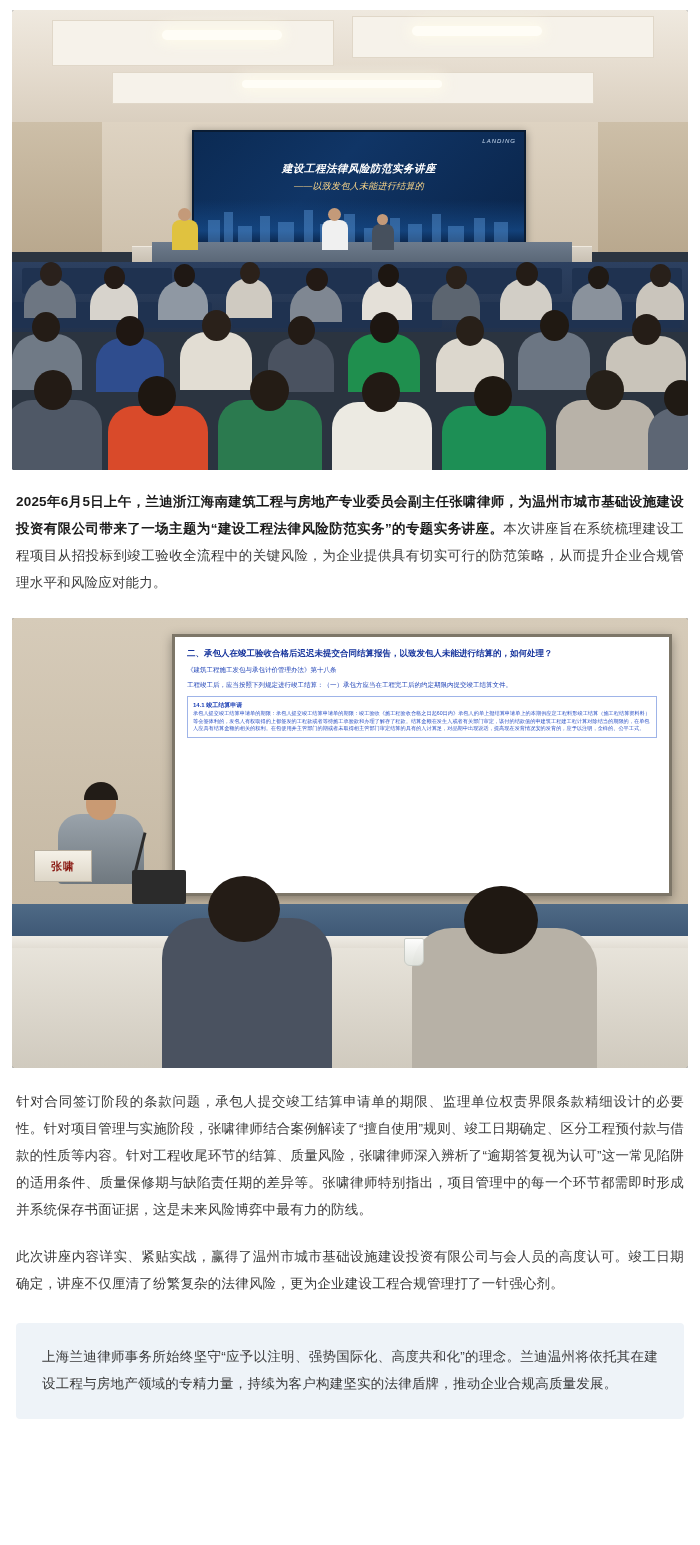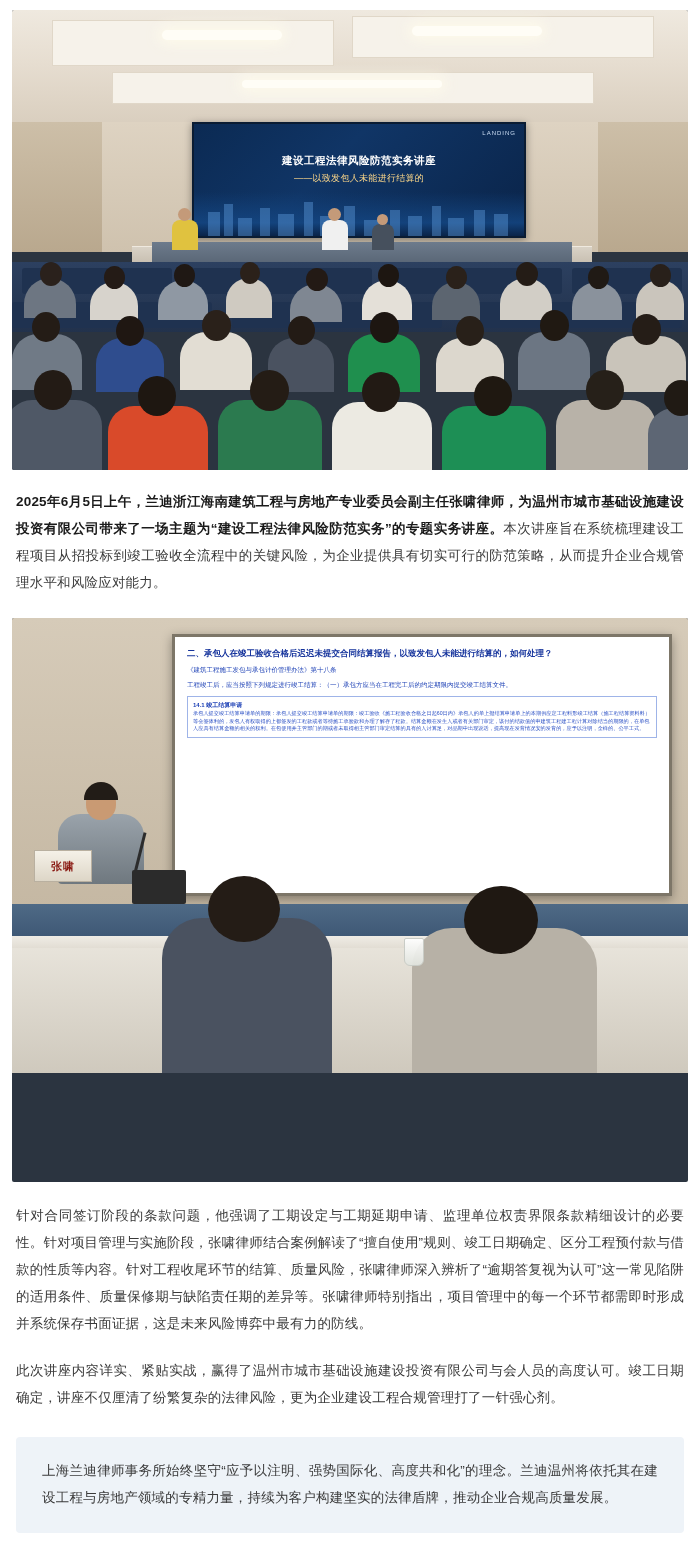--- a/index.html
+++ b/index.html
@@ -23,21 +23,21 @@
   
   .photo {
     position: relative;
     width: 676px;
     overflow: hidden;
     border-radius: 2px;
     margin: 0 auto;
     background: #2b3440;
   }
   .photo-1 { height: 460px; }
-  .photo-2 { height: 564px; margin-top: 22px; }
+  .photo-2 { height: 450px; margin-top: 22px; }
 
   
   .p1-ceiling {
     position: absolute; left: 0; top: 0; width: 100%; height: 120px;
     background: linear-gradient(180deg,#efe9df 0%, #e6ddd0 45%, #d8cdbd 100%);
   }
   .p1-ceil-panel {
     position: absolute; background: #f6f2ea; border: 1px solid #e0d7c8;
   }
   .p1-ceil-light {
@@ -45,25 +45,26 @@
   }
   .p1-wall {
     position: absolute; left: 0; top: 112px; width: 100%; height: 130px;
     background: linear-gradient(180deg,#ded3c2 0%, #cfc2ae 100%);
   }
   .p1-wall-side {
     position: absolute; top: 112px; height: 130px; width: 90px;
     background: linear-gradient(180deg,#cdbfa8 0%,#b9a88e 100%);
   }
   .p1-screen {
-    position: absolute; left: 180px; top: 112px; width: 330px; height: 112px;
+    position: absolute; left: 180px; top: 120px; width: 330px; height: 112px;
     background: linear-gradient(135deg,#0b2a53 0%, #103566 40%, #0a2449 100%);
     border: 2px solid #0a1c33;
     box-shadow: 0 2px 8px rgba(0,0,0,.4);
     overflow: hidden;
+    font-style: italic;
   }
   .p1-screen .sc-logo {
     position: absolute; right: 8px; top: 6px; font-size: 6px; color: #cddff5; letter-spacing: 1px;
   }
   .p1-screen .sc-t1 {
     position: absolute; left: 0; right: 0; top: 30px; text-align: center;
     font-size: 10.5px; font-weight: bold; color: #ffffff; letter-spacing: .5px;
   }
   .p1-screen .sc-t2 {
     position: absolute; left: 0; right: 0; top: 48px; text-align: center;
@@ -354,18 +355,18 @@
     <div class="p2-laptop"></div>
     <div class="p2-nameplate">张啸</div>
 
     <div class="p2-aud" style="left:150px;top:300px;width:170px;height:155px;background:#4a5260;"></div>
     <div class="p2-aud-head" style="left:196px;top:258px;width:72px;height:66px;background:#241c16;"></div>
     <div class="p2-aud" style="left:400px;top:310px;width:185px;height:145px;background:#b7b1a6;"></div>
     <div class="p2-aud-head" style="left:452px;top:268px;width:74px;height:68px;background:#1f1812;"></div>
     <div class="p2-cup" style="left:392px;top:320px;"></div>
   </div>
 
-  <p class="para gap-top">针对合同签订阶段的条款问题，他强调了工期设定与工期延期申请、监理单位权责界限条款精细设计的必要性。针对项目管理与实施阶段，张啸律师结合案例解读了“擅自使用”规则、竣工日期确定、区分工程预付款与借款的性质等内容。针对工程收尾环节的结算、质量风险，张啸律师深入辨析了“逾期答复视为认可”这一常见陷阱的适用条件、质量保修期与缺陷责任期的差异等。张啸律师特别指出，项目管理中的每一个环节都需即时形成并系统保存书面证据，这是未来风险博弈中最有力的防线。</p>
+  <p class="para gap-top">针对合同签订阶段的条款问题，承包人提交竣工结算申请单的期限、监理单位权责界限条款精细设计的必要性。针对项目管理与实施阶段，张啸律师结合案例解读了“擅自使用”规则、竣工日期确定、区分工程预付款与借款的性质等内容。针对工程收尾环节的结算、质量风险，张啸律师深入辨析了“逾期答复视为认可”这一常见陷阱的适用条件、质量保修期与缺陷责任期的差异等。张啸律师特别指出，项目管理中的每一个环节都需即时形成并系统保存书面证据，这是未来风险博弈中最有力的防线。</p>
   <p class="para gap-top">此次讲座内容详实、紧贴实战，赢得了温州市城市基础设施建设投资有限公司与会人员的高度认可。竣工日期确定，讲座不仅厘清了纷繁复杂的法律风险，更为企业建设工程合规管理打了一针强心剂。</p>
 
   <div class="callout">上海兰迪律师事务所始终坚守“应予以注明、强势国际化、高度共和化”的理念。兰迪温州将依托其在建设工程与房地产领域的专精力量，持续为客户构建坚实的法律盾牌，推动企业合规高质量发展。</div>
 
 </div>
 
 </body></html>

